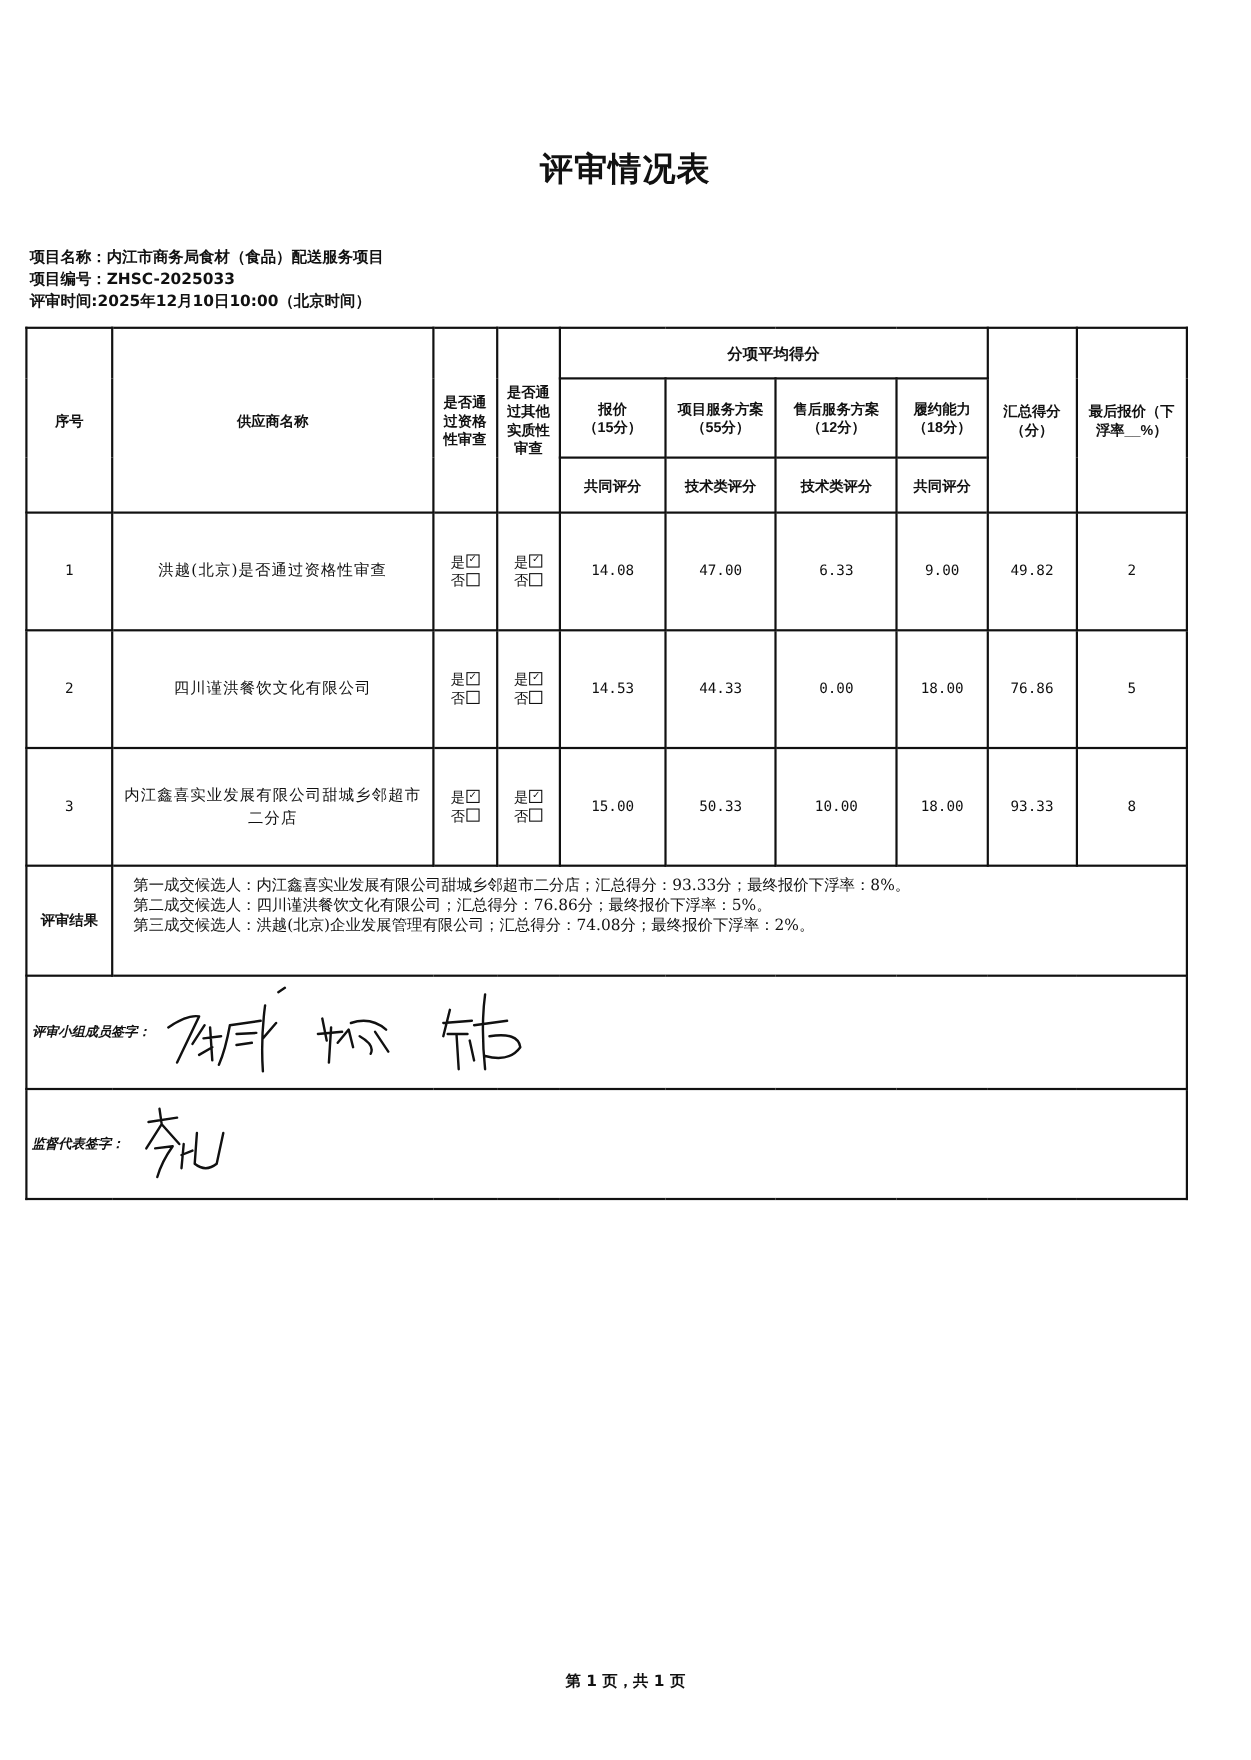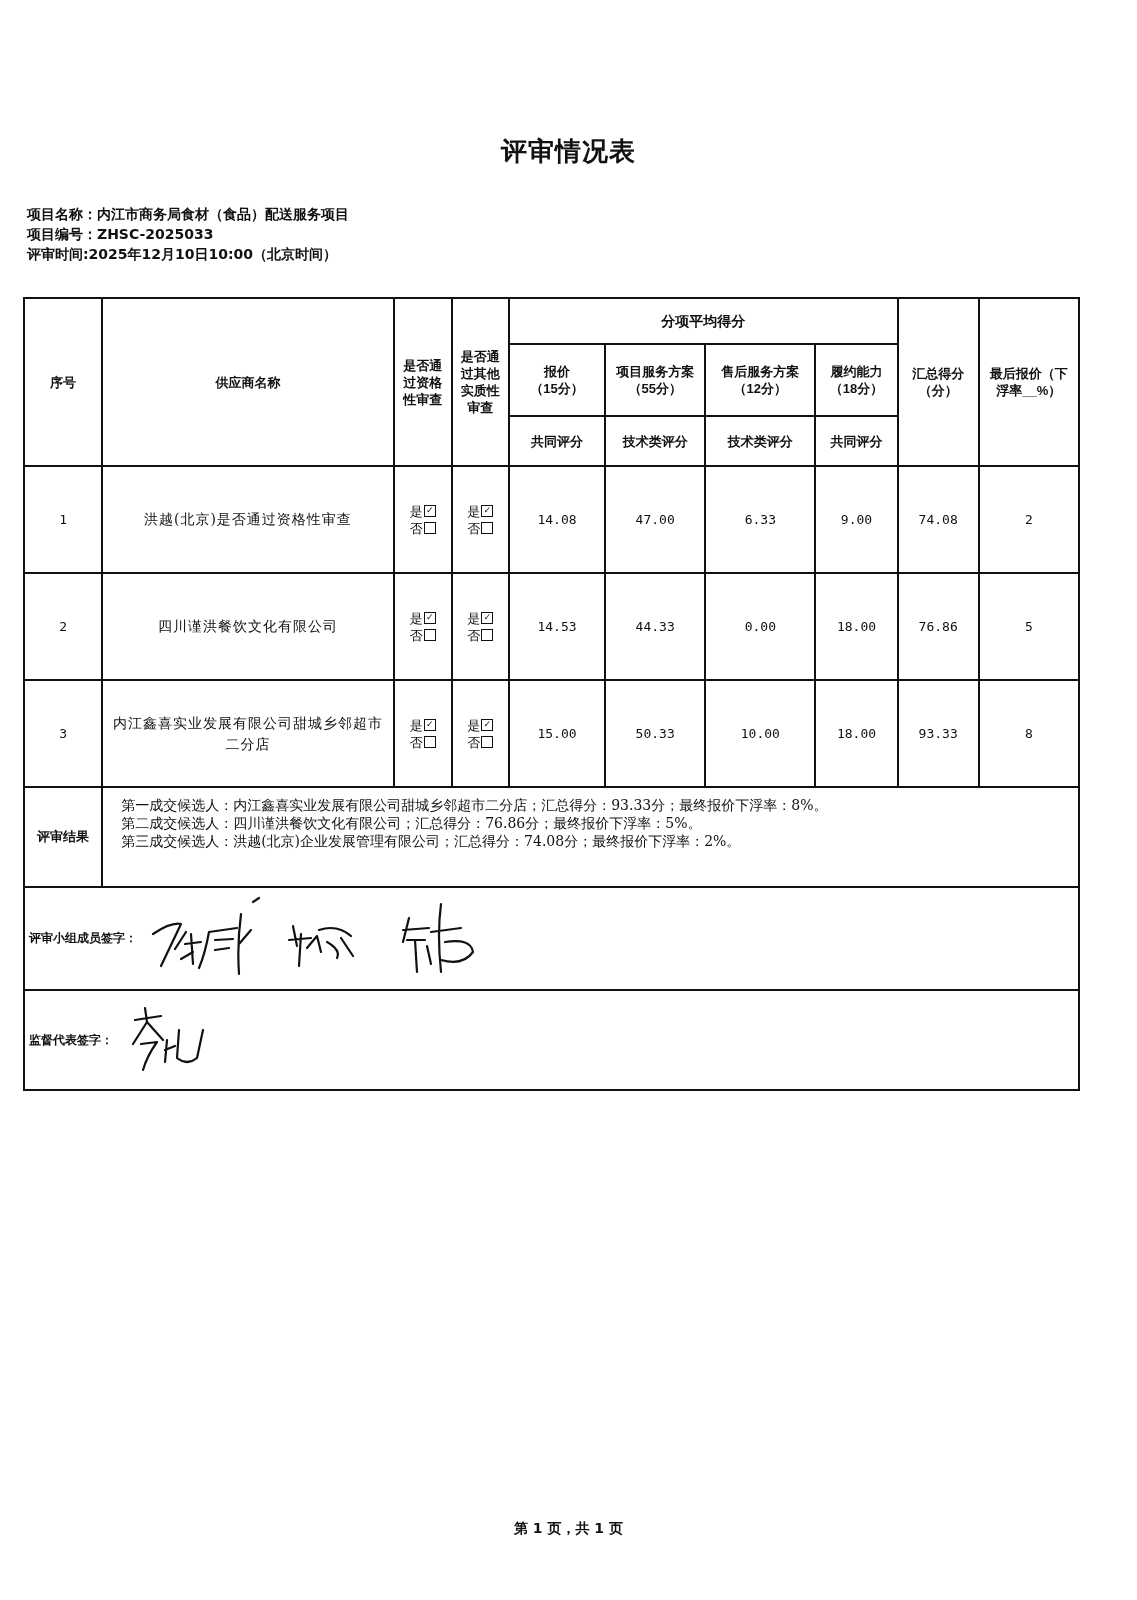--- a/index.html
+++ b/index.html
@@ -1,29 +1,29 @@
 <!DOCTYPE html>
 <html><head>
 <meta charset="utf-8">
 <style>
   html, body { margin:0; padding:0; background:#ffffff; }
   body { width:1137px; height:1600px; position:relative; font-family:"DejaVu Serif","Liberation Serif",serif; color:#111; overflow:hidden; }
-  .title { position:absolute; left:0; width:1137px; top:134px; text-align:center; font-family:"DejaVu Sans","Liberation Sans",sans-serif; font-weight:bold; font-size:26px; letter-spacing:1px; }
-  .meta { position:absolute; left:27px; top:204px; font-size:14px; line-height:20px; font-weight:bold; font-family:"DejaVu Sans","Liberation Sans",sans-serif; }
+  .title { position:absolute; left:0; width:1137px; top:134px; text-align:center; font-family:"DejaVu Sans","Liberation Sans",sans-serif; font-weight:bold; font-size:30px; letter-spacing:1px; }
+  .meta { position:absolute; left:27px; top:224px; font-size:14px; line-height:20px; font-weight:bold; font-family:"DejaVu Sans","Liberation Sans",sans-serif; }
   .meta div { white-space:nowrap; }
   table.main { position:absolute; left:23px; top:297px; width:1057px; border-collapse:collapse; table-layout:fixed; font-size:13px; }
   table.main td { border:2px solid #111; text-align:center; vertical-align:middle; padding:0; }
   .hd { font-weight:bold; font-family:Liberation Sans, sans-serif; font-size:13px; line-height:17px; }
   .num { font-family:"DejaVu Sans Mono","Liberation Mono",monospace; font-size:13px; }
   .name { font-size:14px; letter-spacing:1px; line-height:21px; padding:0 4px !important; }
   .chk { font-size:13px; line-height:17px; font-family:"DejaVu Sans","Liberation Sans",sans-serif; }
   .chk span.box { display:inline-block; width:10px; height:10px; border:1.5px solid #111; vertical-align:middle; margin-left:1px; position:relative; top:-1px; font-size:9px; line-height:9px; text-align:center; }
   .result-label { font-weight:bold; font-family:"DejaVu Sans","Liberation Sans",sans-serif; font-size:13px; }
   .result-text { text-align:left !important; font-size:14px; line-height:18px; padding:8px 18px !important; vertical-align:top !important; }
-  .sign-row td { text-align:left !important; }
+  .sign-row td { text-align:left !important;font-style:italic; }
   .sign-label { font-weight:bold; font-family:"DejaVu Sans","Liberation Sans",sans-serif; font-size:12px; padding-left:4px; display:inline-block; vertical-align:middle; }
   .sig { display:inline-block; vertical-align:middle; }
   .footer { position:absolute; left:0; width:1137px; top:1520px; text-align:center; font-weight:bold; font-family:"DejaVu Sans","Liberation Sans",sans-serif; font-size:14px; }
 </style>
 </head>
 <body>
 
 <div class="title">评审情况表</div>
 
 <div class="meta">
@@ -81,21 +81,21 @@
       <div><span>否</span><span class="box"></span></div>
     </td>
     <td class="chk">
       <div><span>是</span><span class="box">✓</span></div>
       <div><span>否</span><span class="box"></span></div>
     </td>
     <td class="num">14.08</td>
     <td class="num">47.00</td>
     <td class="num">6.33</td>
     <td class="num">9.00</td>
-    <td class="num">74.08</td>
+    <td class="num">49.82</td>
     <td class="num">2</td>
   </tr>
 
   <tr style="height:107px">
     <td class="num">2</td>
     <td class="name">四川谨洪餐饮文化有限公司</td>
     <td class="chk">
       <div><span>是</span><span class="box">✓</span></div>
       <div><span>否</span><span class="box"></span></div>
     </td>

